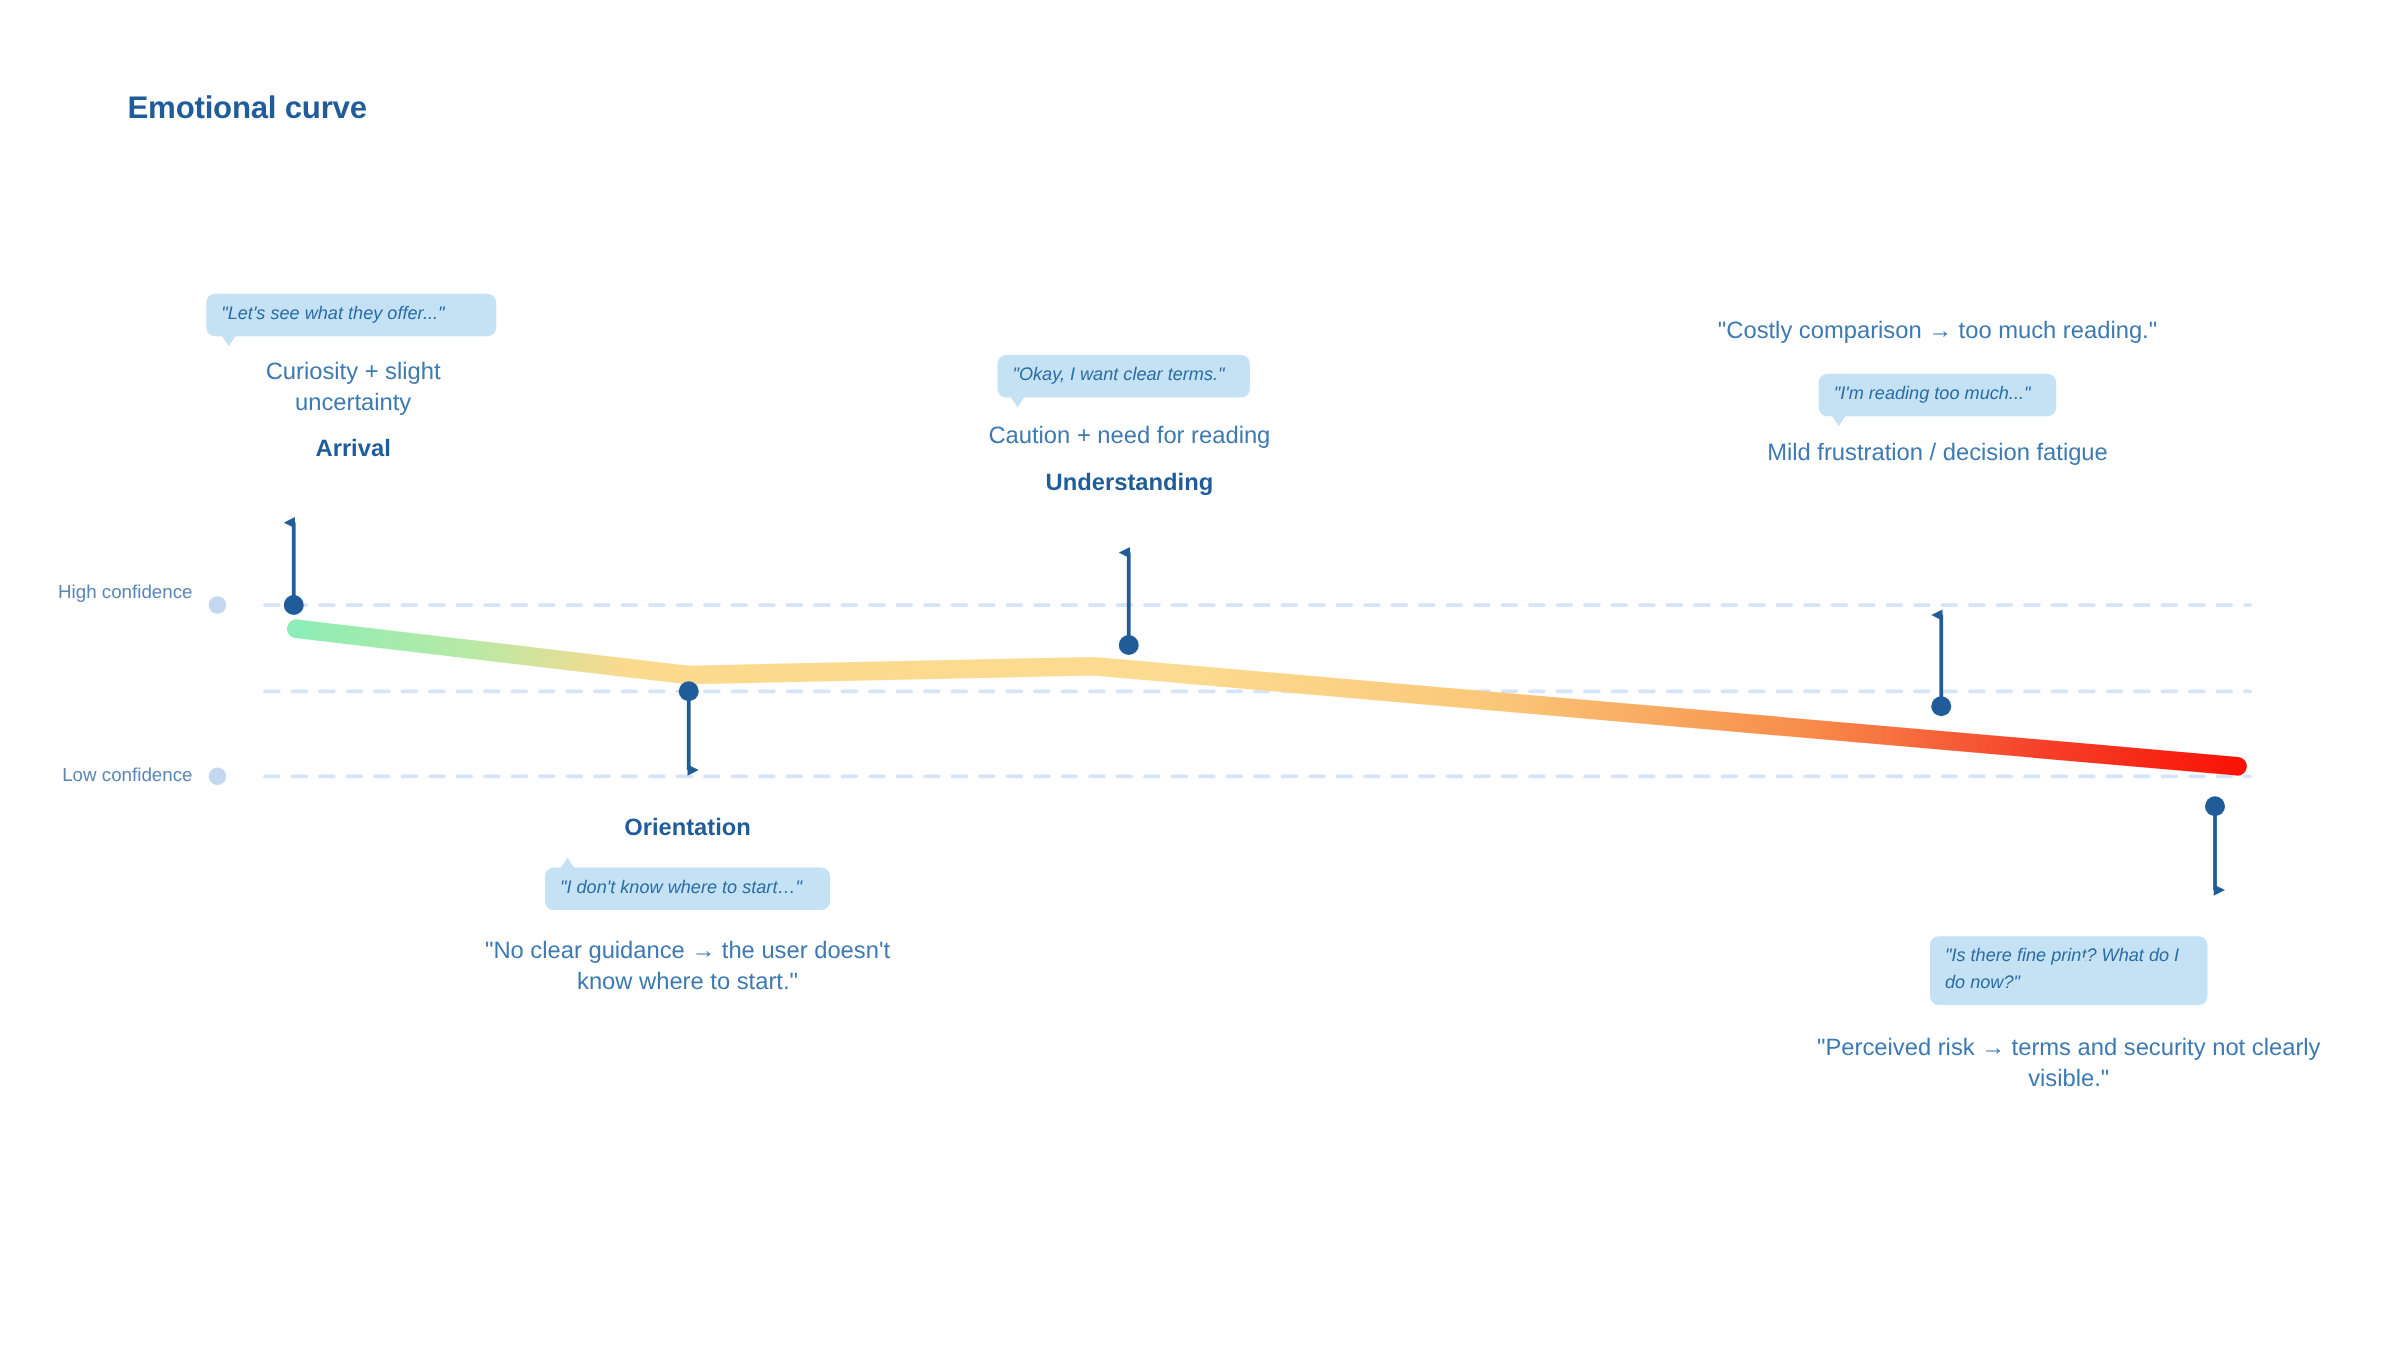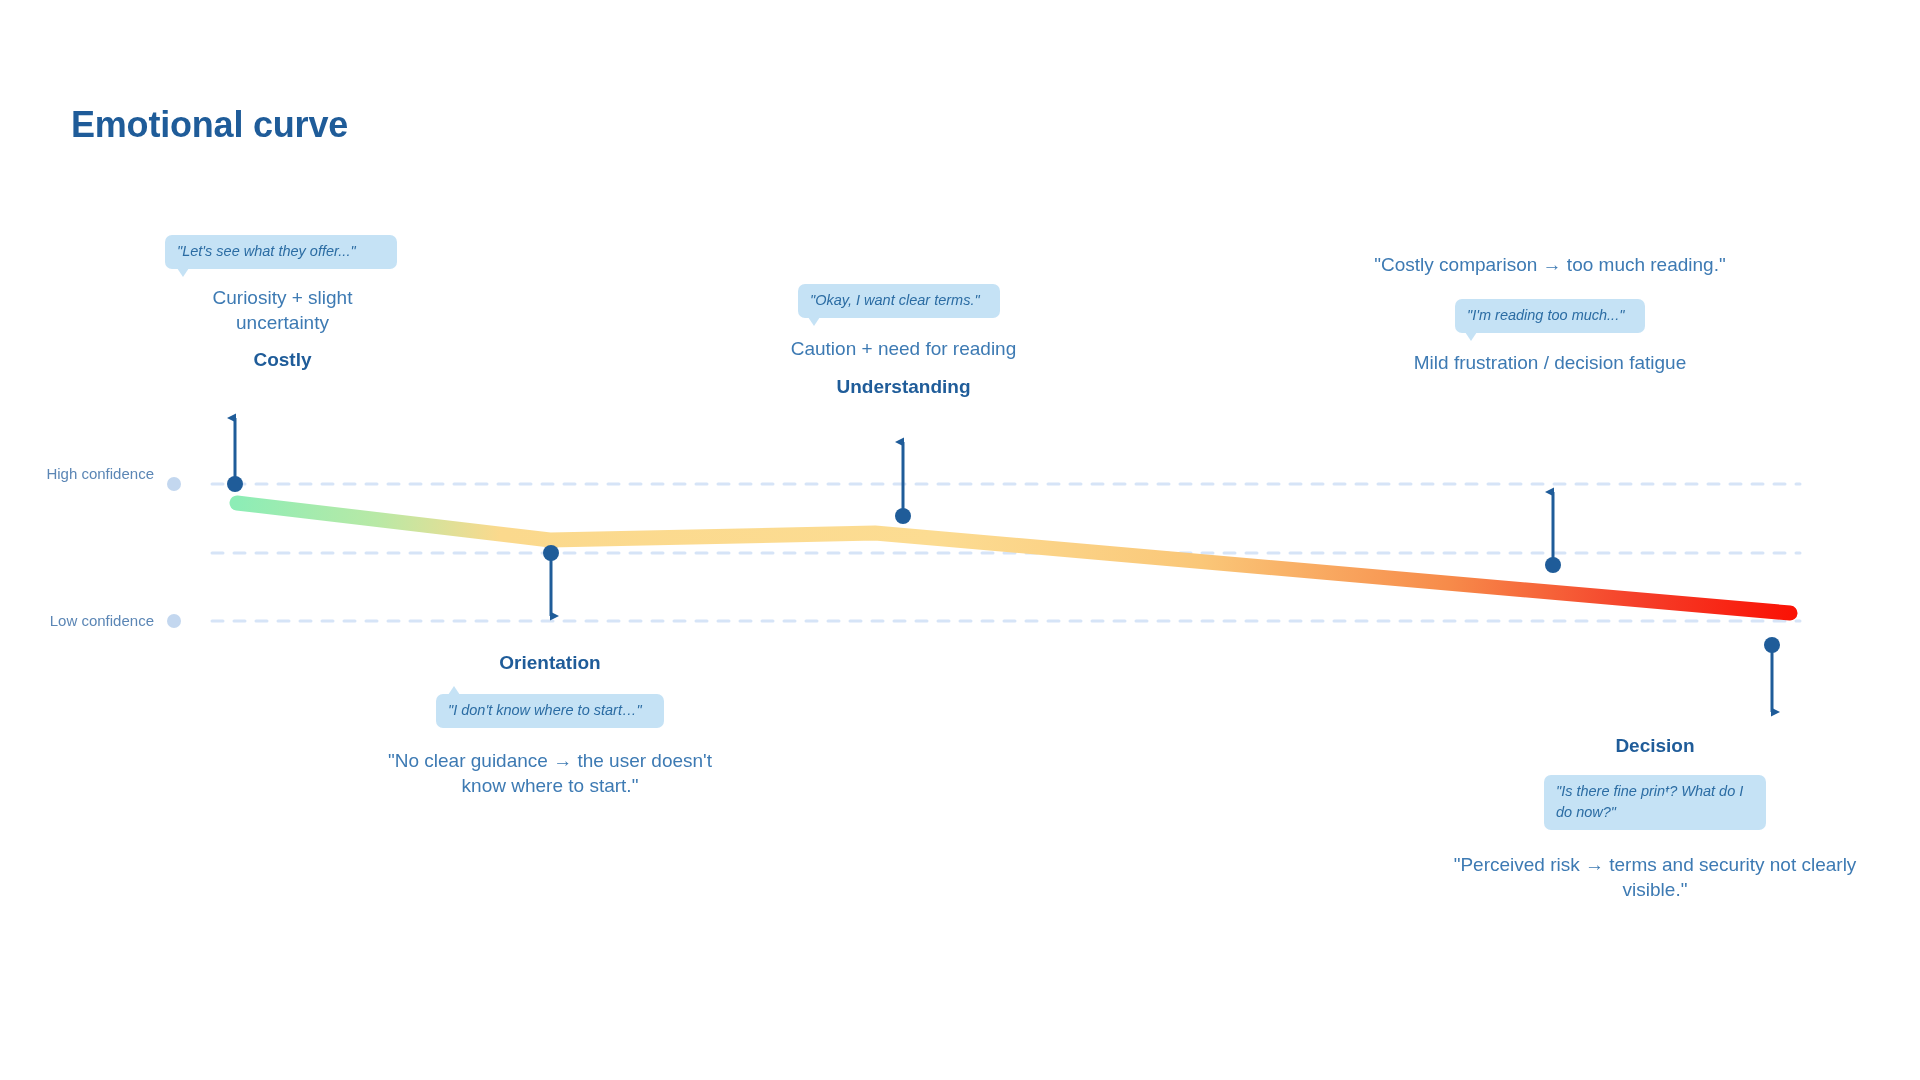--- a/index.html
+++ b/index.html
@@ -20,28 +20,27 @@
   #canvas {
     position: absolute;
     inset: 0;
     width: 1920px;
     height: 1080px;
   }
 
   
   .page-title {
     position: absolute;
-    left: 71px;
+    left: 102px;
     top: 72px;
-    font-size: 36px;
+    font-size: 25px;
     font-weight: bold;
     color: #1f5c99;
     letter-spacing: -0.2px;
     white-space: nowrap;
-    margin-top: 32px;
   }
 
   
   .chart-layer {
     position: absolute;
     left: 0;
     top: 0;
     width: 1920px;
     height: 1080px;
     pointer-events: none;
@@ -168,21 +167,21 @@
 
   <div class="axis-label" style="left: 44px; top: 465px; width: 110px;">High confidence</div>
   <div class="axis-label" style="left: 44px; top: 612px; width: 110px;">Low confidence</div>
 
   <div class="cluster" style="left: 165px; top: 235px; width: 235px;">
     <div class="bubble" style="width: 232px;">
       <span>"Let's see what they offer..."</span>
       <span class="bubble-tail tail-down" style="left: 12px;"></span>
     </div>
     <div class="stage-emotion" style="margin-top: 17px; width: 235px;">Curiosity + slight uncertainty</div>
-    <div class="stage-name" style="margin-top: 12px; width: 235px;">Costly</div>
+    <div class="stage-name" style="margin-top: 12px; width: 235px;">Arrival</div>
   </div>
 
   <div class="cluster" style="left: 370px; top: 650px; width: 360px;">
     <div class="stage-name" style="width: 360px;">Orientation</div>
     <div style="display:flex; justify-content:center; margin-top: 18px;">
       <div class="bubble" style="width: 228px;">
         <span>"I don't know where to start…"</span>
         <span class="bubble-tail tail-up" style="left: 12px;"></span>
       </div>
     </div>
@@ -203,21 +202,20 @@
     <div style="display:flex; justify-content:center; margin-top: 22px;">
       <div class="bubble" style="width: 190px;">
         <span>"I'm reading too much..."</span>
         <span class="bubble-tail tail-down" style="left: 10px;"></span>
       </div>
     </div>
     <div class="stage-emotion" style="margin-top: 18px; width: 420px;">Mild frustration / decision fatigue</div>
   </div>
 
   <div class="cluster" style="left: 1430px; top: 733px; width: 450px;">
-    <div class="stage-name" style="width: 450px;">Decision</div>
     <div style="display:flex; justify-content:center; margin-top: 16px;">
       <div class="bubble" style="width: 222px;">
         <span>"Is there fine print? What do I do now?"</span>
         <span class="bubble-tail tail-up" style="left: 116px; top: 16px;"></span>
       </div>
     </div>
     <div class="stage-friction" style="margin-top: 22px; width: 450px;">"Perceived risk → terms and security not clearly visible."</div>
   </div>
 
 </div>

